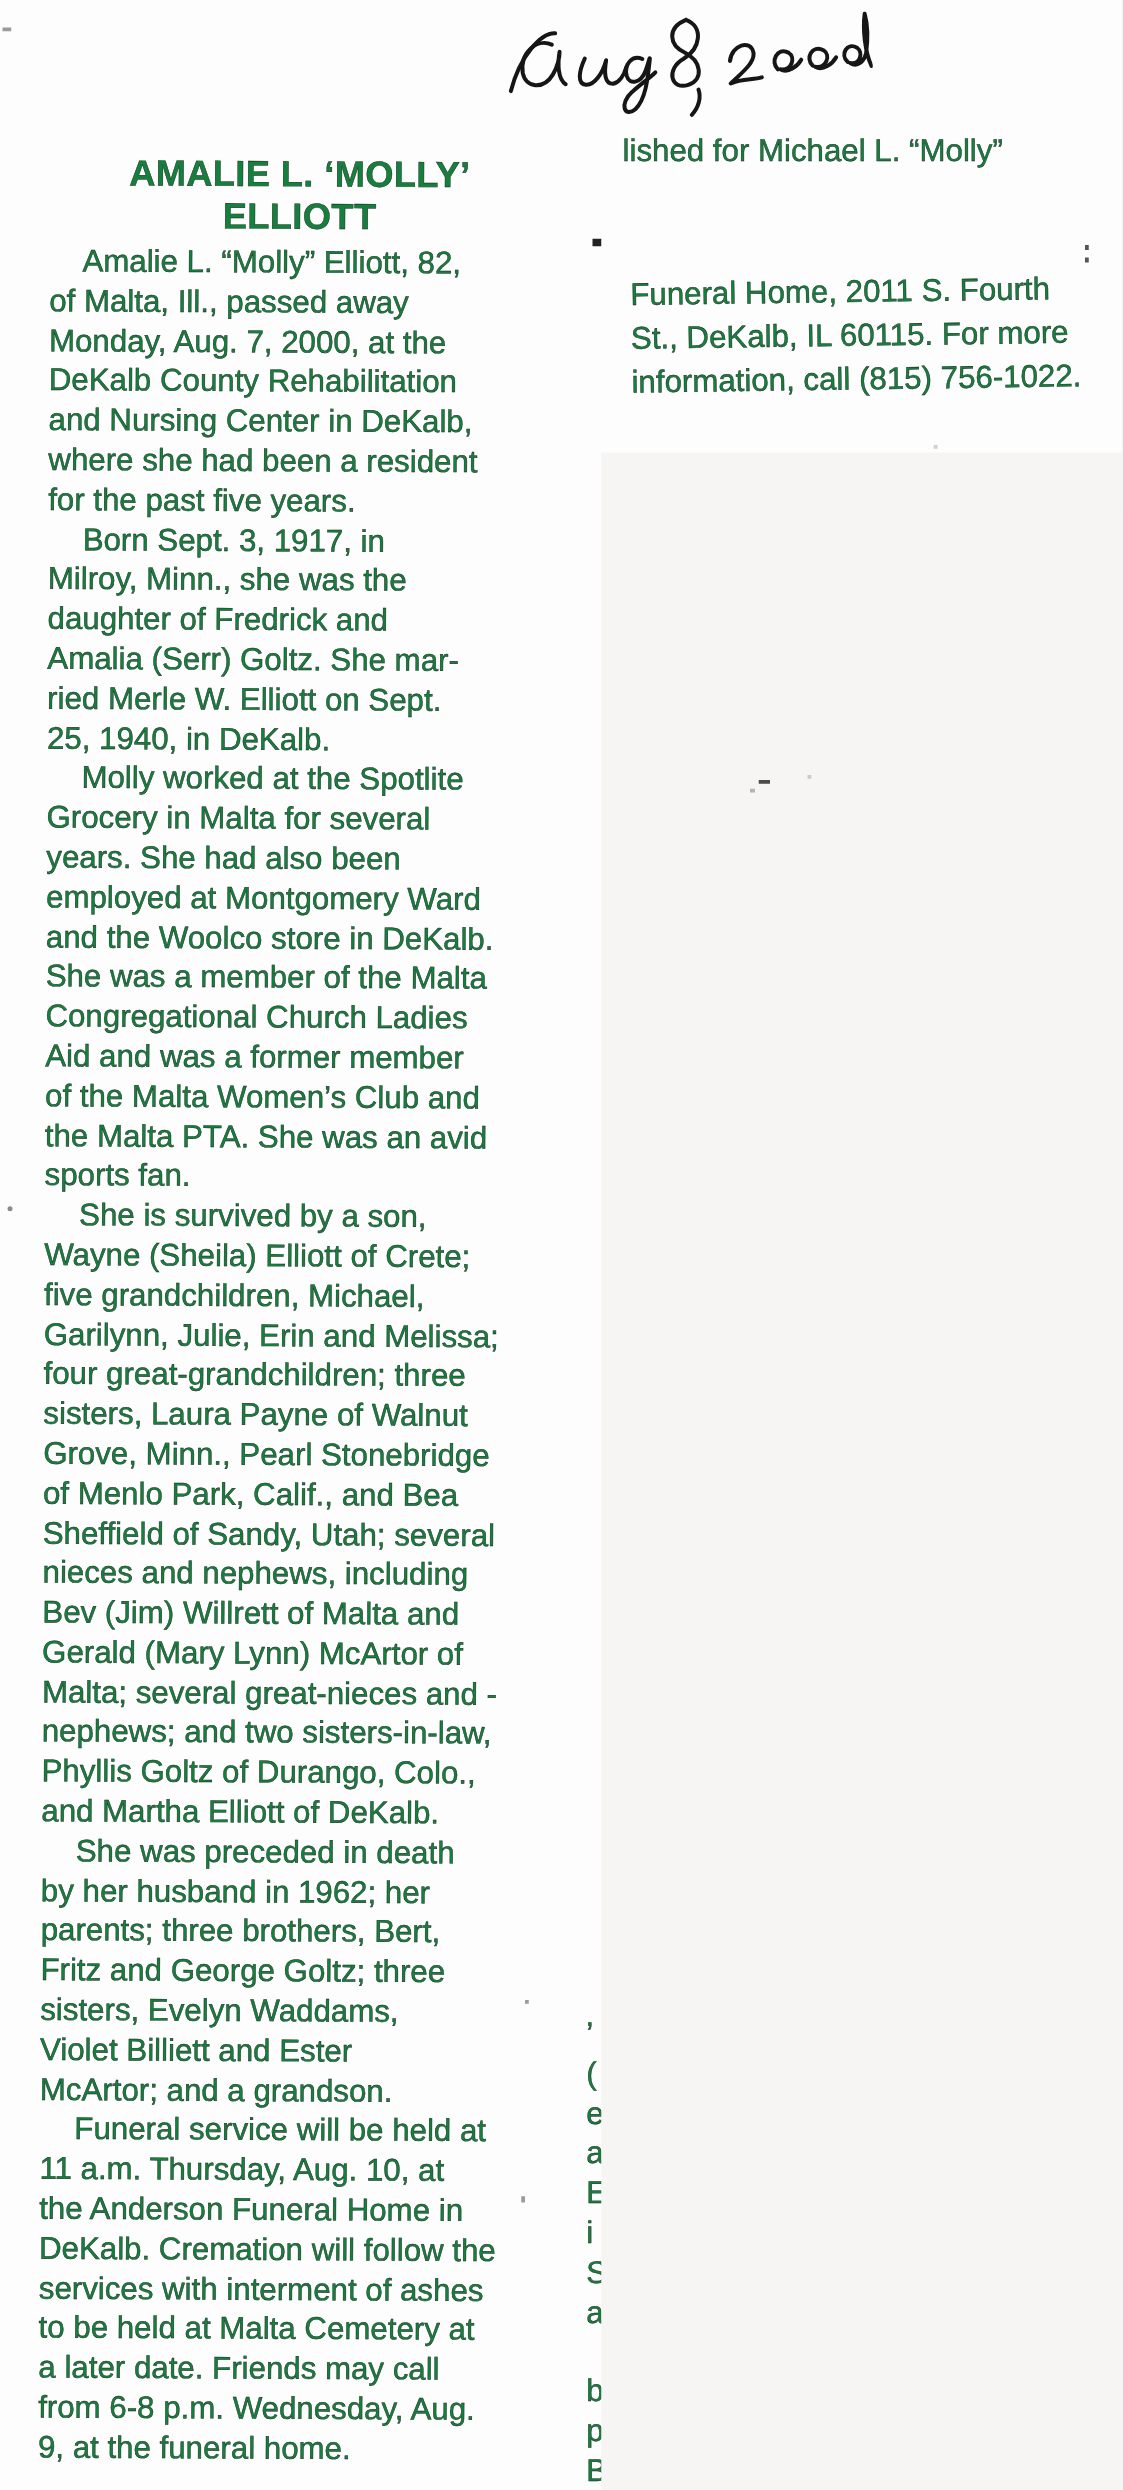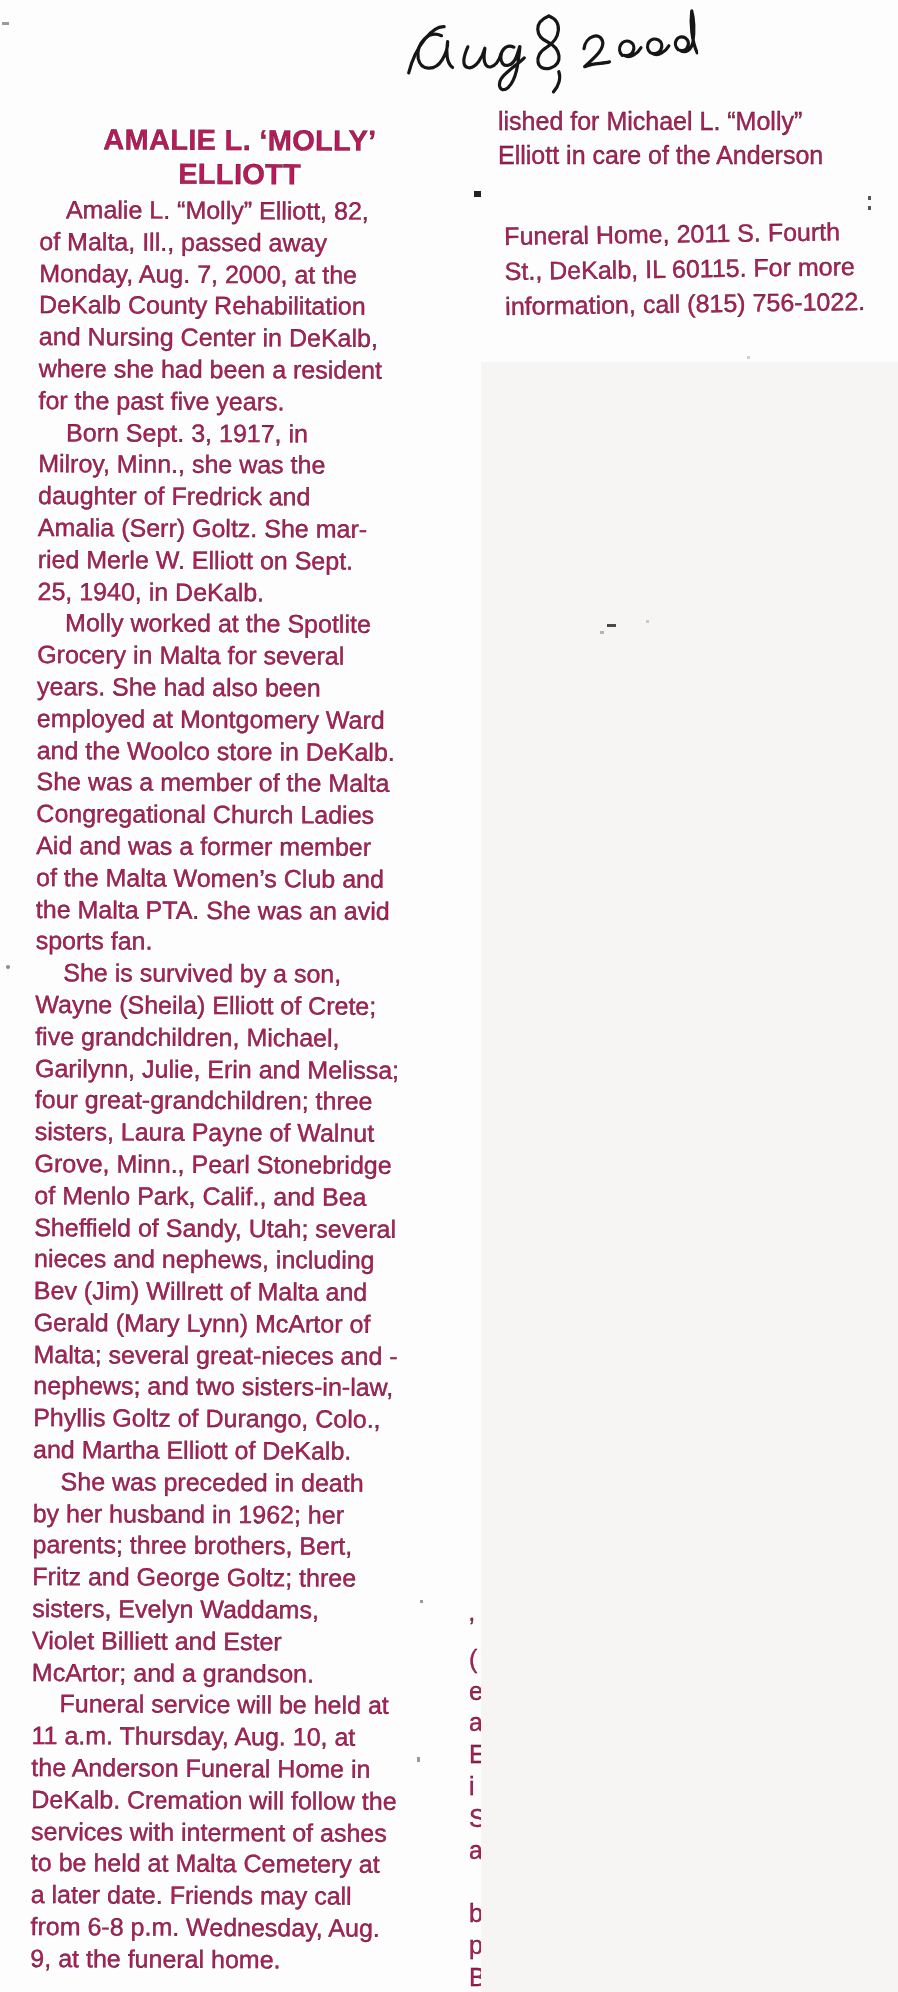--- a/index.html
+++ b/index.html
@@ -2,21 +2,21 @@
 <html><head>
 <meta charset="utf-8">
 <style>
   html,body{margin:0;padding:0;background:#e9e9e9;}
   .page{
     position:relative;
     width:898px;height:1992px;
     background:#fdfdfd;
     overflow:hidden;
     font-family:"Liberation Sans","DejaVu Sans",sans-serif;
-    color:#be185d;
+    color:#15803d;
   }
   
   .handwriting{
     position:absolute;left:398px;top:4px;width:300px;height:92px;
     transform:rotate(-2deg);
   }
   .handwriting path{fill:none;stroke:#161616;stroke-width:3.2;stroke-linecap:round;stroke-linejoin:round;}
   
   .left-col{
     position:absolute;left:40px;top:122px;width:400px;
@@ -139,21 +139,20 @@
         <div class="line">services with interment of ashes</div>
         <div class="line">to be held at Malta Cemetery at</div>
         <div class="line">a later date. Friends may call</div>
         <div class="line">from 6-8 p.m. Wednesday, Aug.</div>
         <div class="line">9, at the funeral home.</div>
       </div>
   </div>
 
   <div class="mem-top">
       <div class="line">lished for Michael L. “Molly”</div>
-      <div class="line">Elliott in care of the Anderson</div>
     </div>
 
   <div class="bullet"></div>
   <div class="colon-mark"></div>
 
   <div class="mem-bottom">
       <div class="line">Funeral Home, 2011 S. Fourth</div>
       <div class="line">St., DeKalb, IL 60115. For more</div>
       <div class="line">information, call (815) 756-1022.</div>
     </div>

